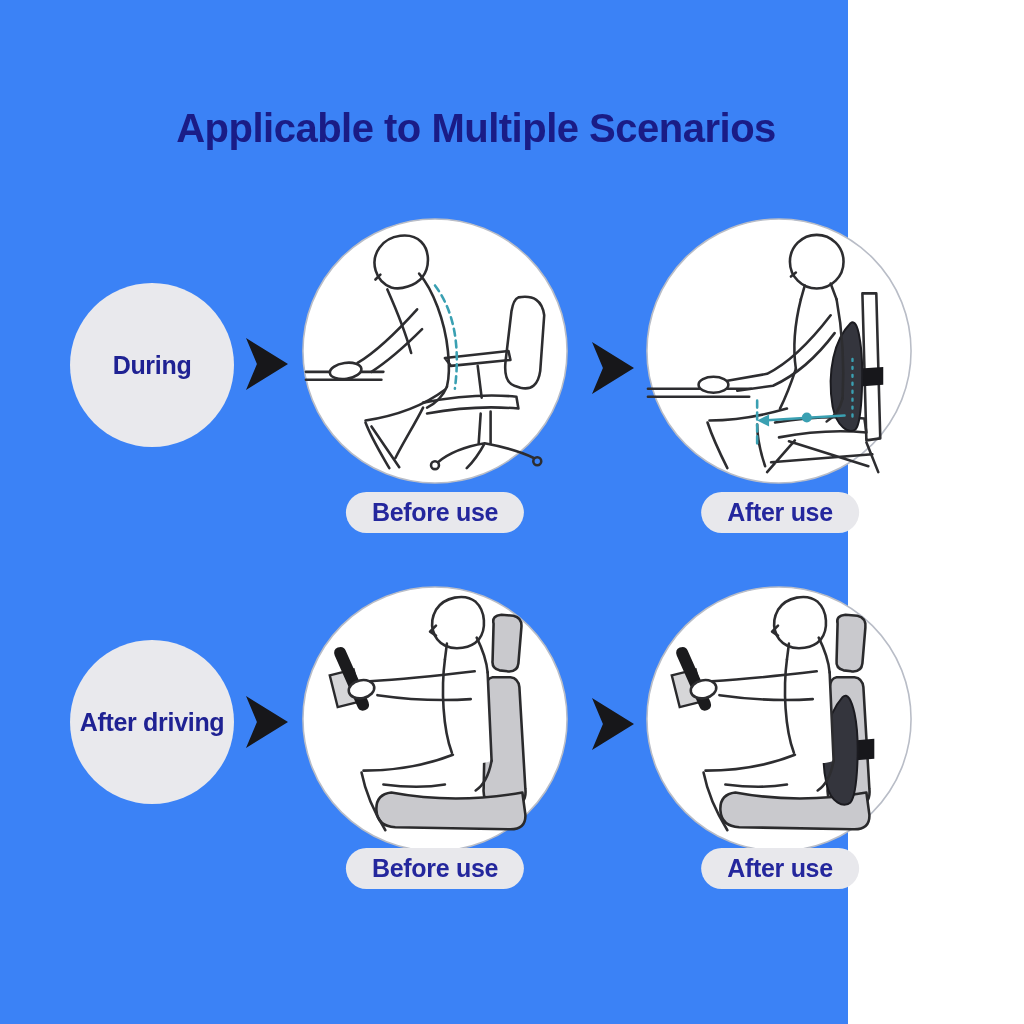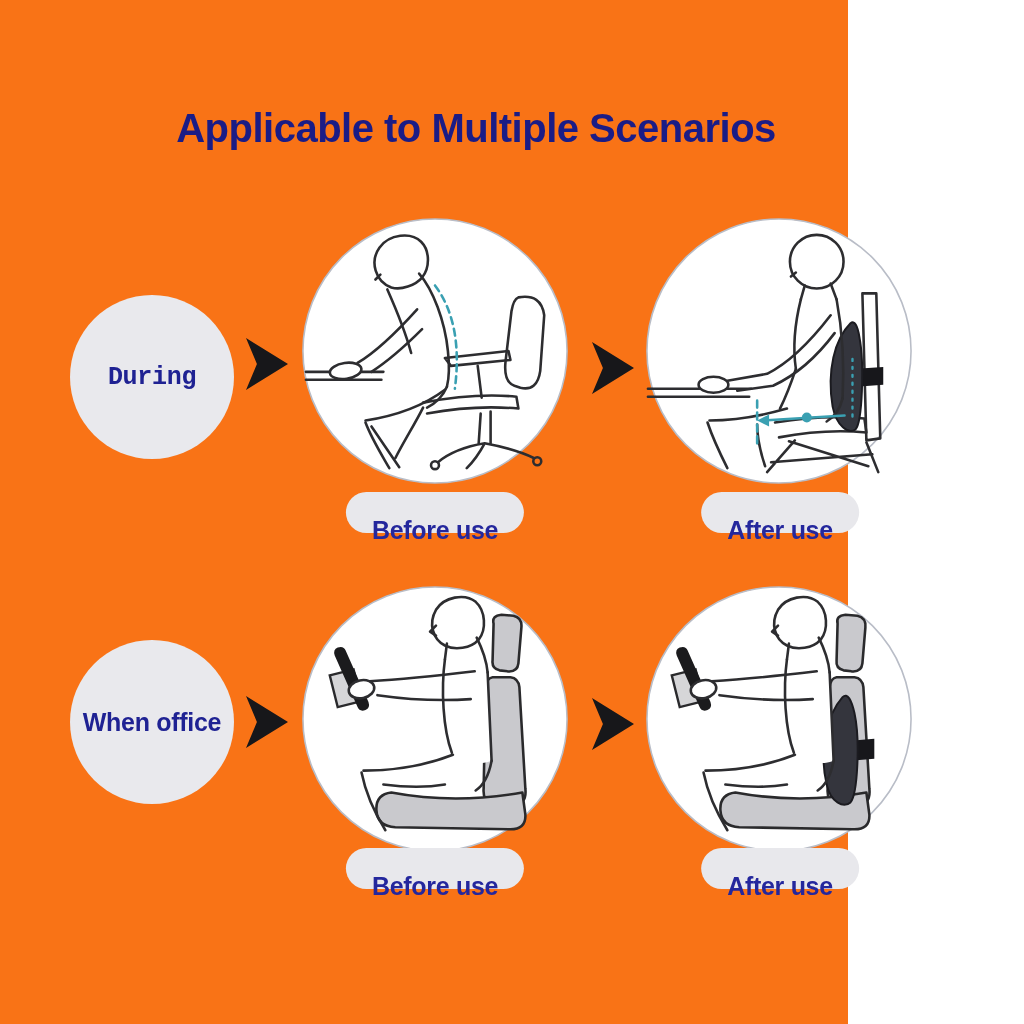--- a/index.html
+++ b/index.html
@@ -1,54 +1,54 @@
 <!DOCTYPE html>
 <html><head>
 <meta charset="utf-8">
 <style>
   * { margin:0; padding:0; box-sizing:border-box; }
   html,body { width:1024px; height:1024px; background:#ffffff;
               font-family:"Liberation Sans", sans-serif; overflow:hidden; }
-  .stage { position:relative; width:848px; height:1024px; background:#f97316; }
+  .stage { position:relative; width:848px; height:1024px; background:#3b82f6; }
 
   .page-title {
     position:absolute; left:0; top:106px; width:952px;
     text-align:center; font-size:40px; font-weight:bold;
     letter-spacing:-0.5px; color:#1a1c86;
   }
 
   .scenario-bubble {
     position:absolute; width:164px; height:164px; border-radius:50%;
     background:#e9e9ed; display:flex; align-items:center; justify-content:center;
   }
   .scenario-bubble .txt {
     color:#1f2293; font-size:25px; font-weight:bold; line-height:31px;
     text-align:left; white-space:nowrap; letter-spacing:-0.3px;
   }
-  .bubble-r1 { left:70px; top:295px;font-family:Liberation Mono, monospace; }
+  .bubble-r1 { left:70px; top:283px; }
   .bubble-r2 { left:70px; top:640px; }
 
   .flow-arrow {
     position:absolute; width:42px; height:52px; background:#17171a;
     clip-path:polygon(0 0, 100% 50%, 0 100%, 26% 50%);
   }
   .arr-1 { left:246px; top:338px; }
   .arr-2 { left:592px; top:342px; }
   .arr-3 { left:246px; top:696px; }
   .arr-4 { left:592px; top:698px; }
 
   .fig { position:absolute; width:278px; height:278px; }
   .fig svg { width:100%; height:100%; display:block; }
   .fig-1 { left:296px; top:212px; }
   .fig-2 { left:640px; top:212px; }
   .fig-3 { left:296px; top:580px; }
   .fig-4 { left:640px; top:580px; }
 
   .use-badge {
-    position:absolute; height:41px; line-height:41px; padding:18px 26px;
+    position:absolute; height:41px; line-height:41px; padding:0 26px;
     background:#e8e8ec; border-radius:21px; transform:translateX(-50%);
     color:#24279d; font-size:25px; font-weight:bold; white-space:nowrap;
     letter-spacing:-0.3px;
   }
   .badge-1 { left:435px; top:492px; }
   .badge-2 { left:780px; top:492px; }
   .badge-3 { left:435px; top:848px; }
   .badge-4 { left:780px; top:848px; }
 
   
@@ -156,21 +156,21 @@
       <path class="teal-dot" d="M 118,210 L 130,204 L 130,216 Z"></path>
       <circle class="teal-dot" cx="168" cy="207" r="5"></circle>
     </svg>
   </div>
 
   <div class="use-badge badge-1">Before use</div>
   <div class="use-badge badge-2">After use</div>
 
   <div class="scenario-bubble bubble-r2">
     <div class="txt">
-      <div>When office</div>
+      <div>After driving</div>
       <div></div>
     </div>
   </div>
 
   <div class="flow-arrow arr-3"></div>
 
   <div class="fig fig-3">
     <svg viewBox="0 0 280 280">
       <circle class="ring" cx="140" cy="140" r="133"></circle>
 

